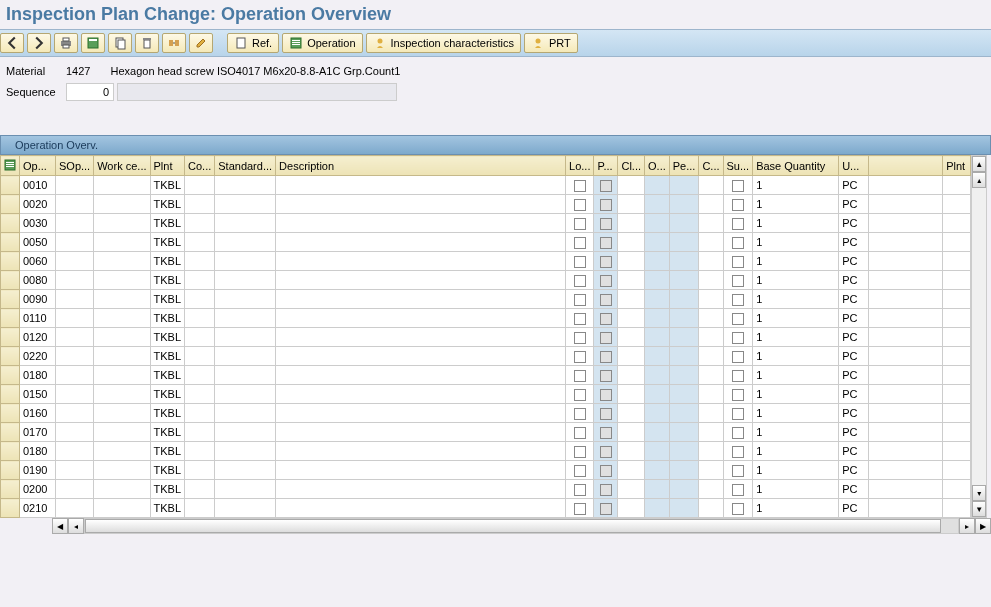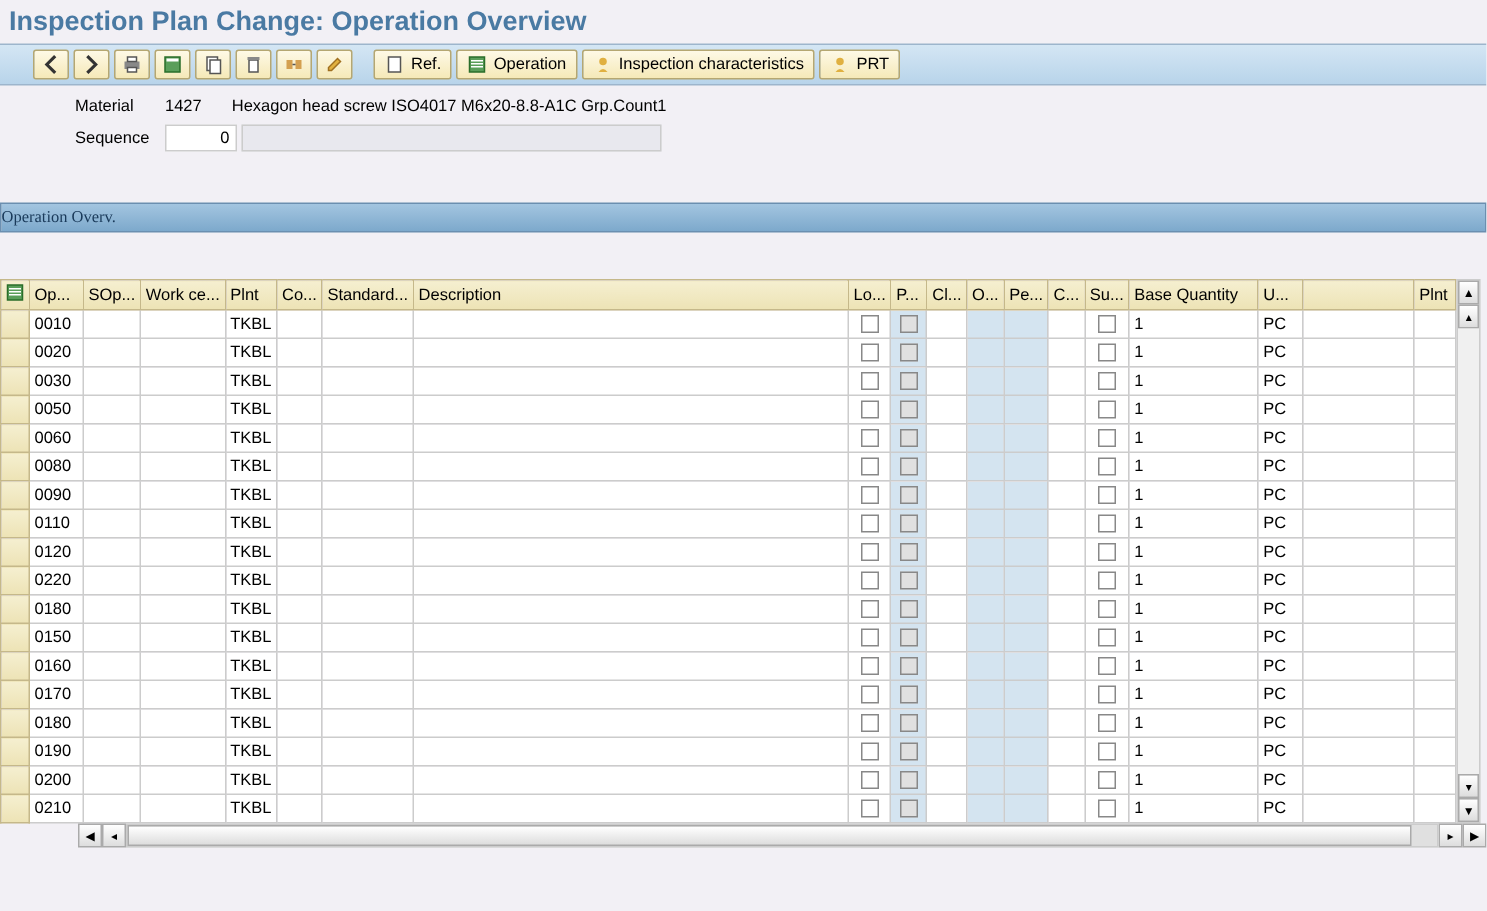--- a/index.html
+++ b/index.html
@@ -1,36 +1,36 @@
 <!DOCTYPE html>
 <html><head>
   <meta charset="utf-8">
   <style>
     * { box-sizing: border-box; margin: 0; padding: 0; font-family: Arial, sans-serif; font-size: 11px; }
     body { background: #f2f0f5; width: 991px; height: 607px; overflow: hidden; }
     
     .page-title { color: #4a7aa3; font-size: 18px; font-weight: bold; padding: 4px 6px; background: #f2f0f5; }
     
-    .toolbar { background: linear-gradient(#d4e6f4, #b8d4ea); border-top: 1px solid #9db5cc; border-bottom: 1px solid #9db5cc; padding: 3px 22px; display: flex; align-items: center; gap: 3px; }
+    .toolbar { background: linear-gradient(#d4e6f4, #b8d4ea); border-top: 1px solid #9db5cc; border-bottom: 1px solid #9db5cc; padding: 3px 0; display: flex; align-items: center; gap: 3px; }
     .tb-btn { display: inline-flex; align-items: center; justify-content: center; background: linear-gradient(#fef9e6, #f5e9b8); border: 1px solid #b5a772; border-radius: 2px; height: 20px; min-width: 22px; padding: 0 4px; cursor: pointer; }
     .tb-btn.wide { padding: 0 6px; gap: 4px; }
     .tb-btn svg { width: 14px; height: 14px; }
     .tb-sep { width: 8px; }
     
-    .info-area { padding: 8px 6px; margin-left: 44px; }
+    .info-area { padding: 8px 6px; }
     .info-row { display: flex; align-items: center; margin-bottom: 6px; }
     .info-label { width: 60px; }
     .info-val { margin-right: 20px; }
     .seq-input { width: 48px; height: 18px; border: 1px solid #ccc; background: #fff; padding: 0 4px; text-align: right; margin-right: 3px; }
     .seq-desc { width: 280px; height: 18px; border: 1px solid #ccc; background: #e8e8ee; }
     
     .grid-area { margin-top: 20px; }
-    .grid-title-bar { background: linear-gradient(#a3c5e0, #7da9cc); border: 1px solid #6b8fb0; height: 20px; display: flex; align-items: center; color: #1a3a5a; font-family: Liberation Serif, serif; }
-    
-    .grid-wrapper { display: flex; margin-top: 31px; }
+    .grid-title-bar { background: linear-gradient(#a3c5e0, #7da9cc); border: 1px solid #6b8fb0; height: 20px; display: flex; align-items: center; padding-left: 14px; color: #1a3a5a; }
+    
+    .grid-wrapper { display: flex; }
     .grid-table { border-collapse: collapse; table-layout: fixed; }
     .grid-table th { background: linear-gradient(#f5efd0, #ede3b5); border: 1px solid #c5b88a; height: 20px; text-align: left; padding: 0 3px; font-weight: normal; white-space: nowrap; overflow: hidden; position: relative; }
     .grid-table td { border: 1px solid #ccc; height: 19px; background: #fff; padding: 0 3px; overflow: hidden; white-space: nowrap; }
     .grid-table td.blue { background: #d4e4f0; }
     .grid-table td.sel { background: linear-gradient(#f5efd0, #ede3b5); border-color: #c5b88a; width: 14px; padding: 0; }
     .grid-checkbox { width: 12px; height: 12px; border: 1px solid #888; display: inline-block; background: #fff; vertical-align: middle; }
     .grid-checkbox.grey { background: #e0e0e0; }
     
     .vscroll { width: 16px; background: #e8e8e8; border: 1px solid #ccc; display: flex; flex-direction: column; }
     .vscroll-btn { height: 16px; background: linear-gradient(#fff, #ddd); border: 1px solid #aaa; display: flex; align-items: center; justify-content: center; font-size: 8px; cursor: pointer; }

